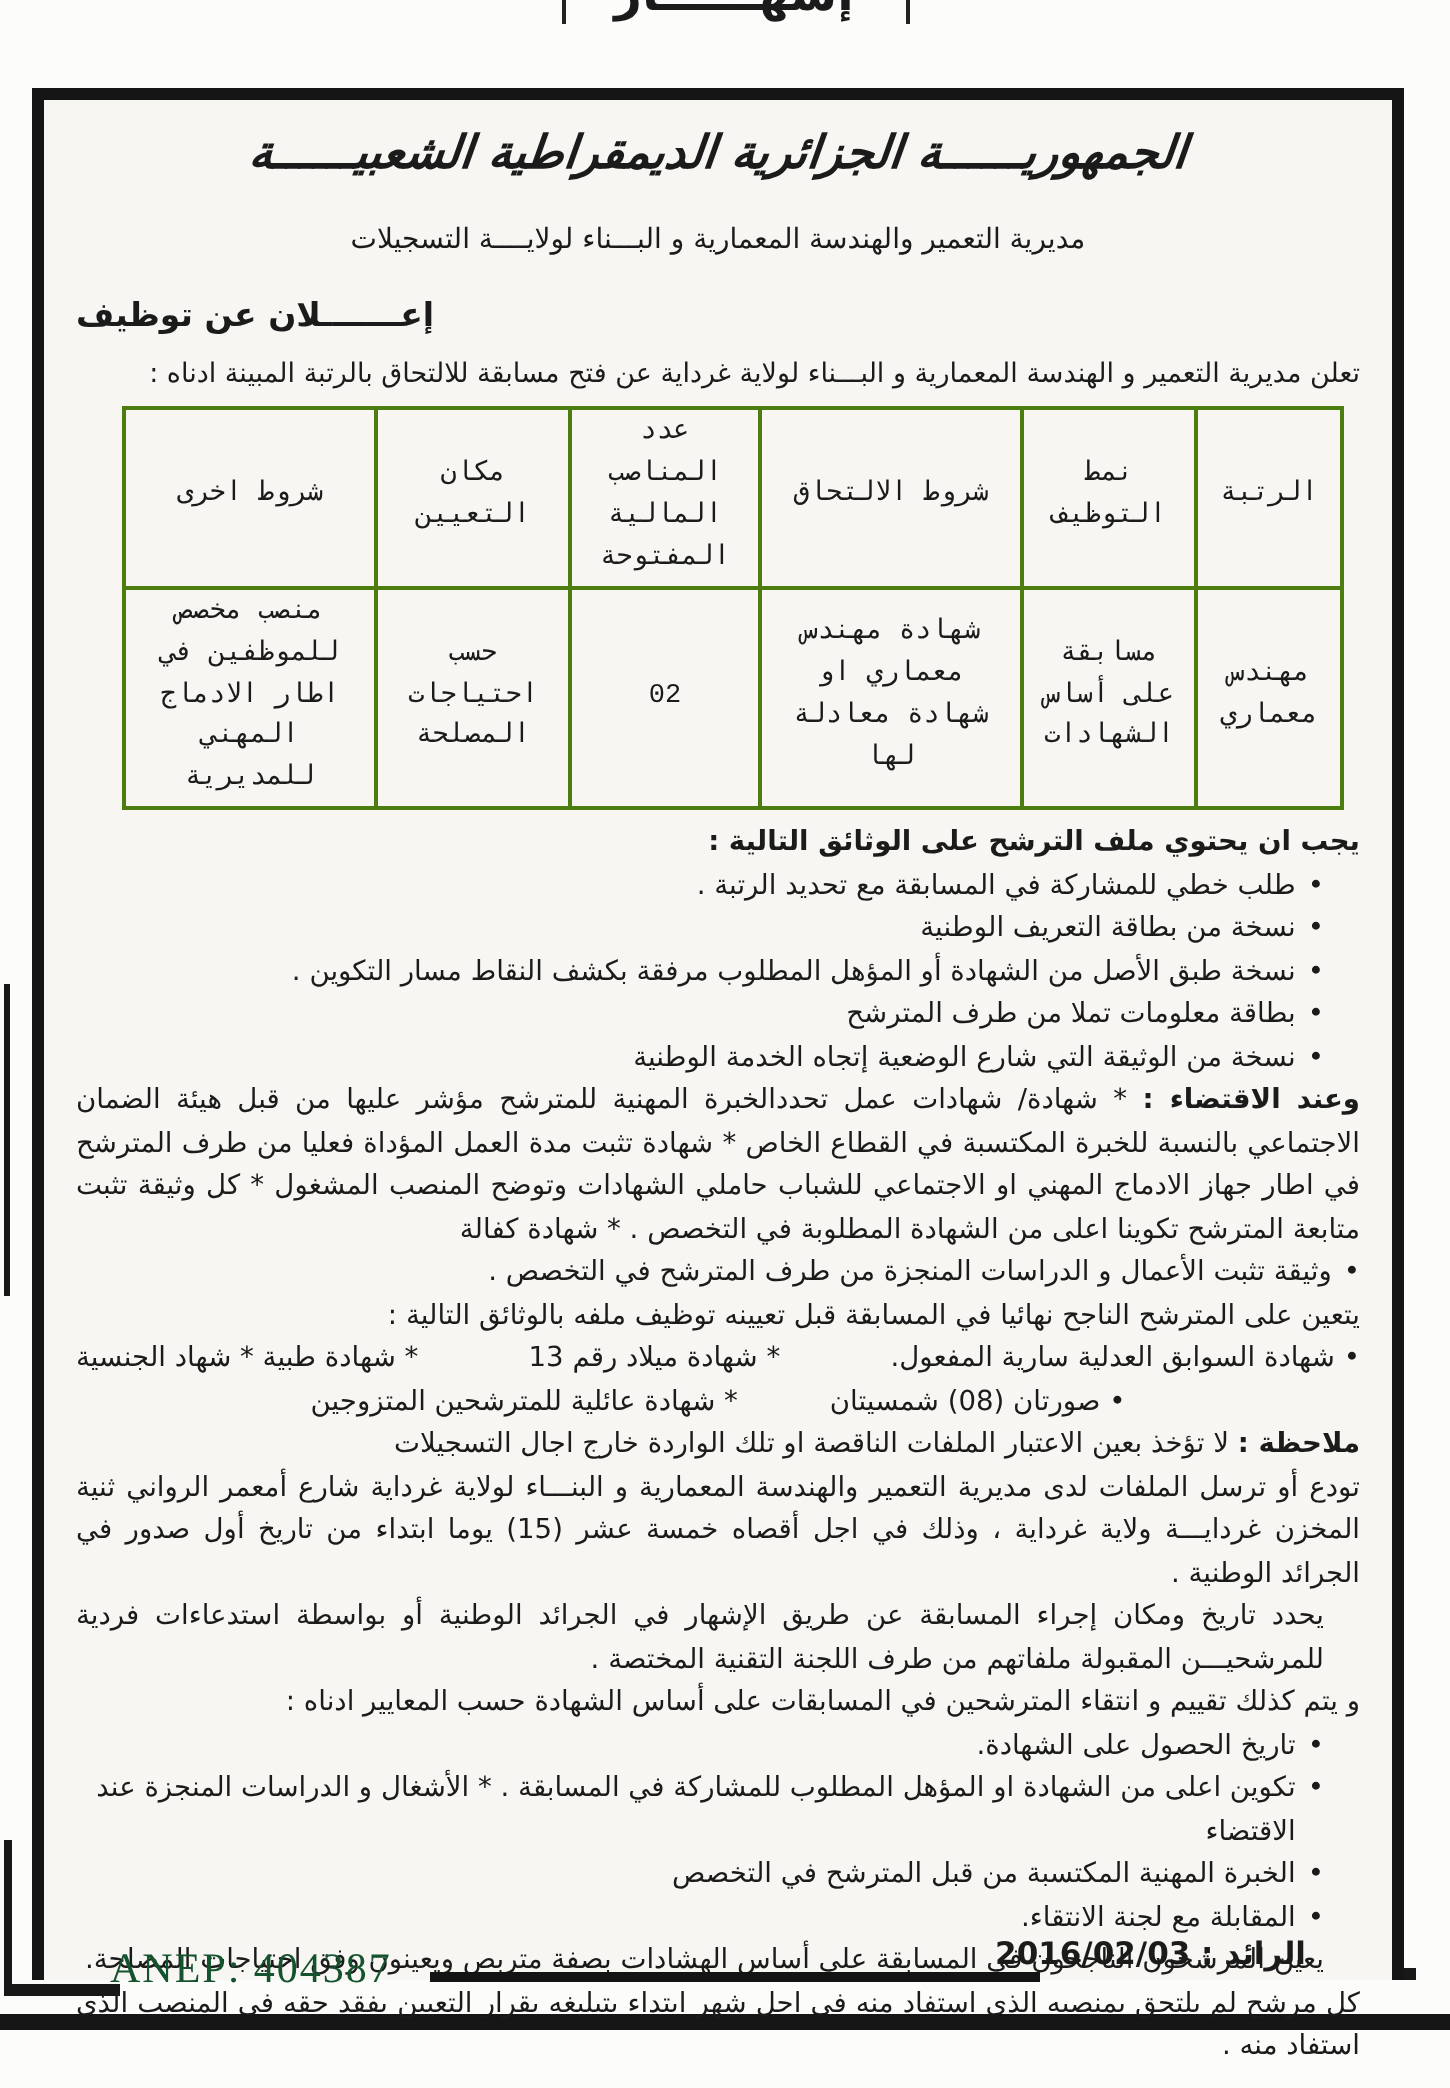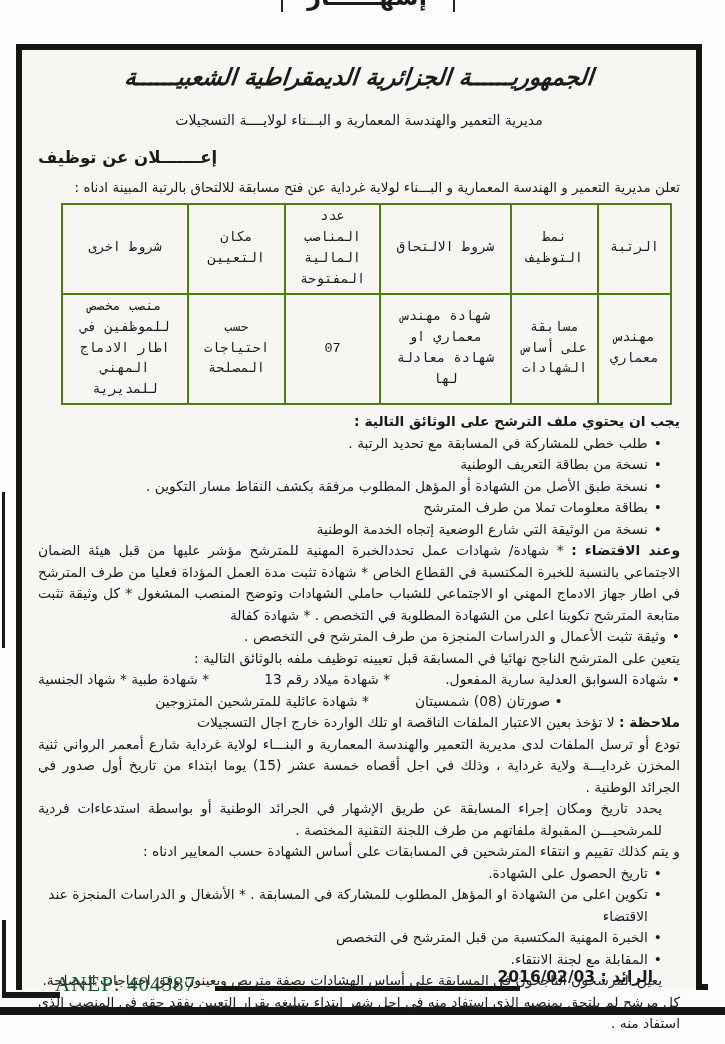--- a/index.html
+++ b/index.html
@@ -92,21 +92,21 @@
             <th>عدد المناصب المالية المفتوحة</th>
             <th>مكان التعيين</th>
             <th>شروط اخرى</th>
           </tr>
         </thead>
         <tbody>
           <tr>
             <td>مهندس معماري</td>
             <td>مسابقة على أساس الشهادات</td>
             <td>شهادة مهندس معماري او شهادة معادلة لها</td>
-            <td>07</td>
+            <td>02</td>
             <td>حسب احتياجات المصلحة</td>
             <td>منصب مخصص للموظفين في اطار الادماج المهني للمديرية</td>
           </tr>
         </tbody>
       </table>
 
       <div class="bodytext">
         <p class="lead-bold">يجب ان يحتوي ملف الترشح على الوثائق التالية :</p>
 
         <div class="bullet-line indent1">

